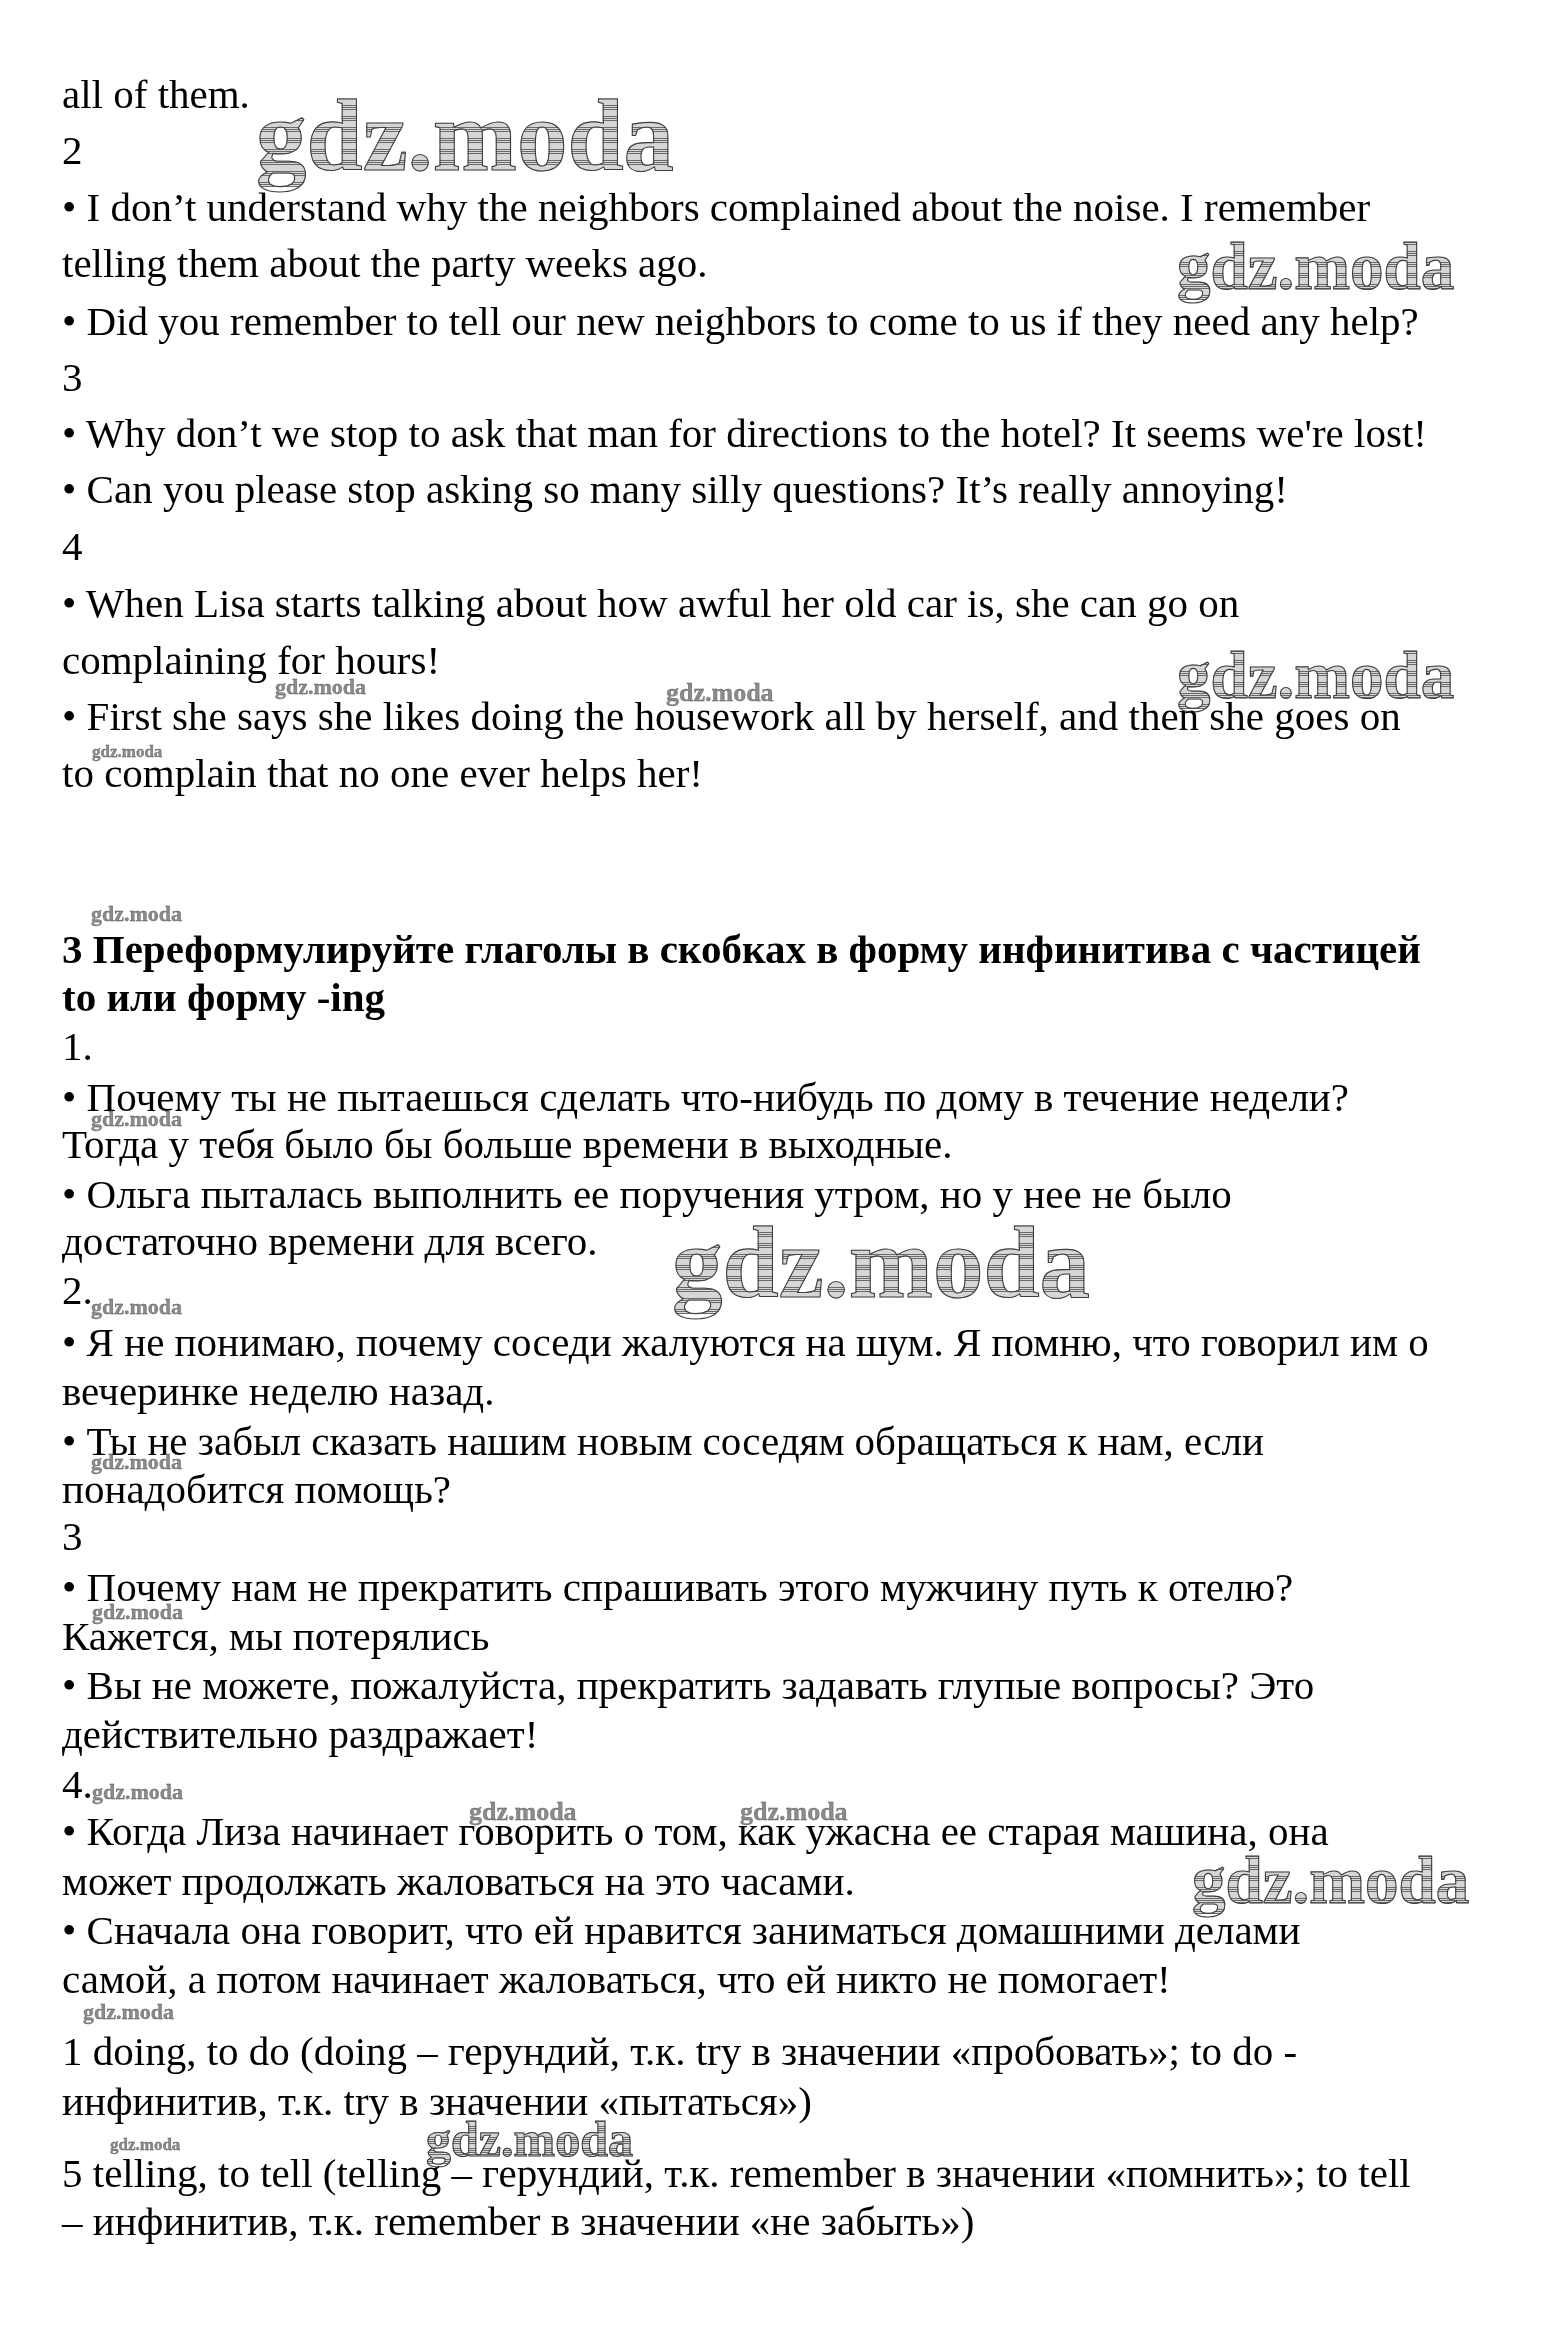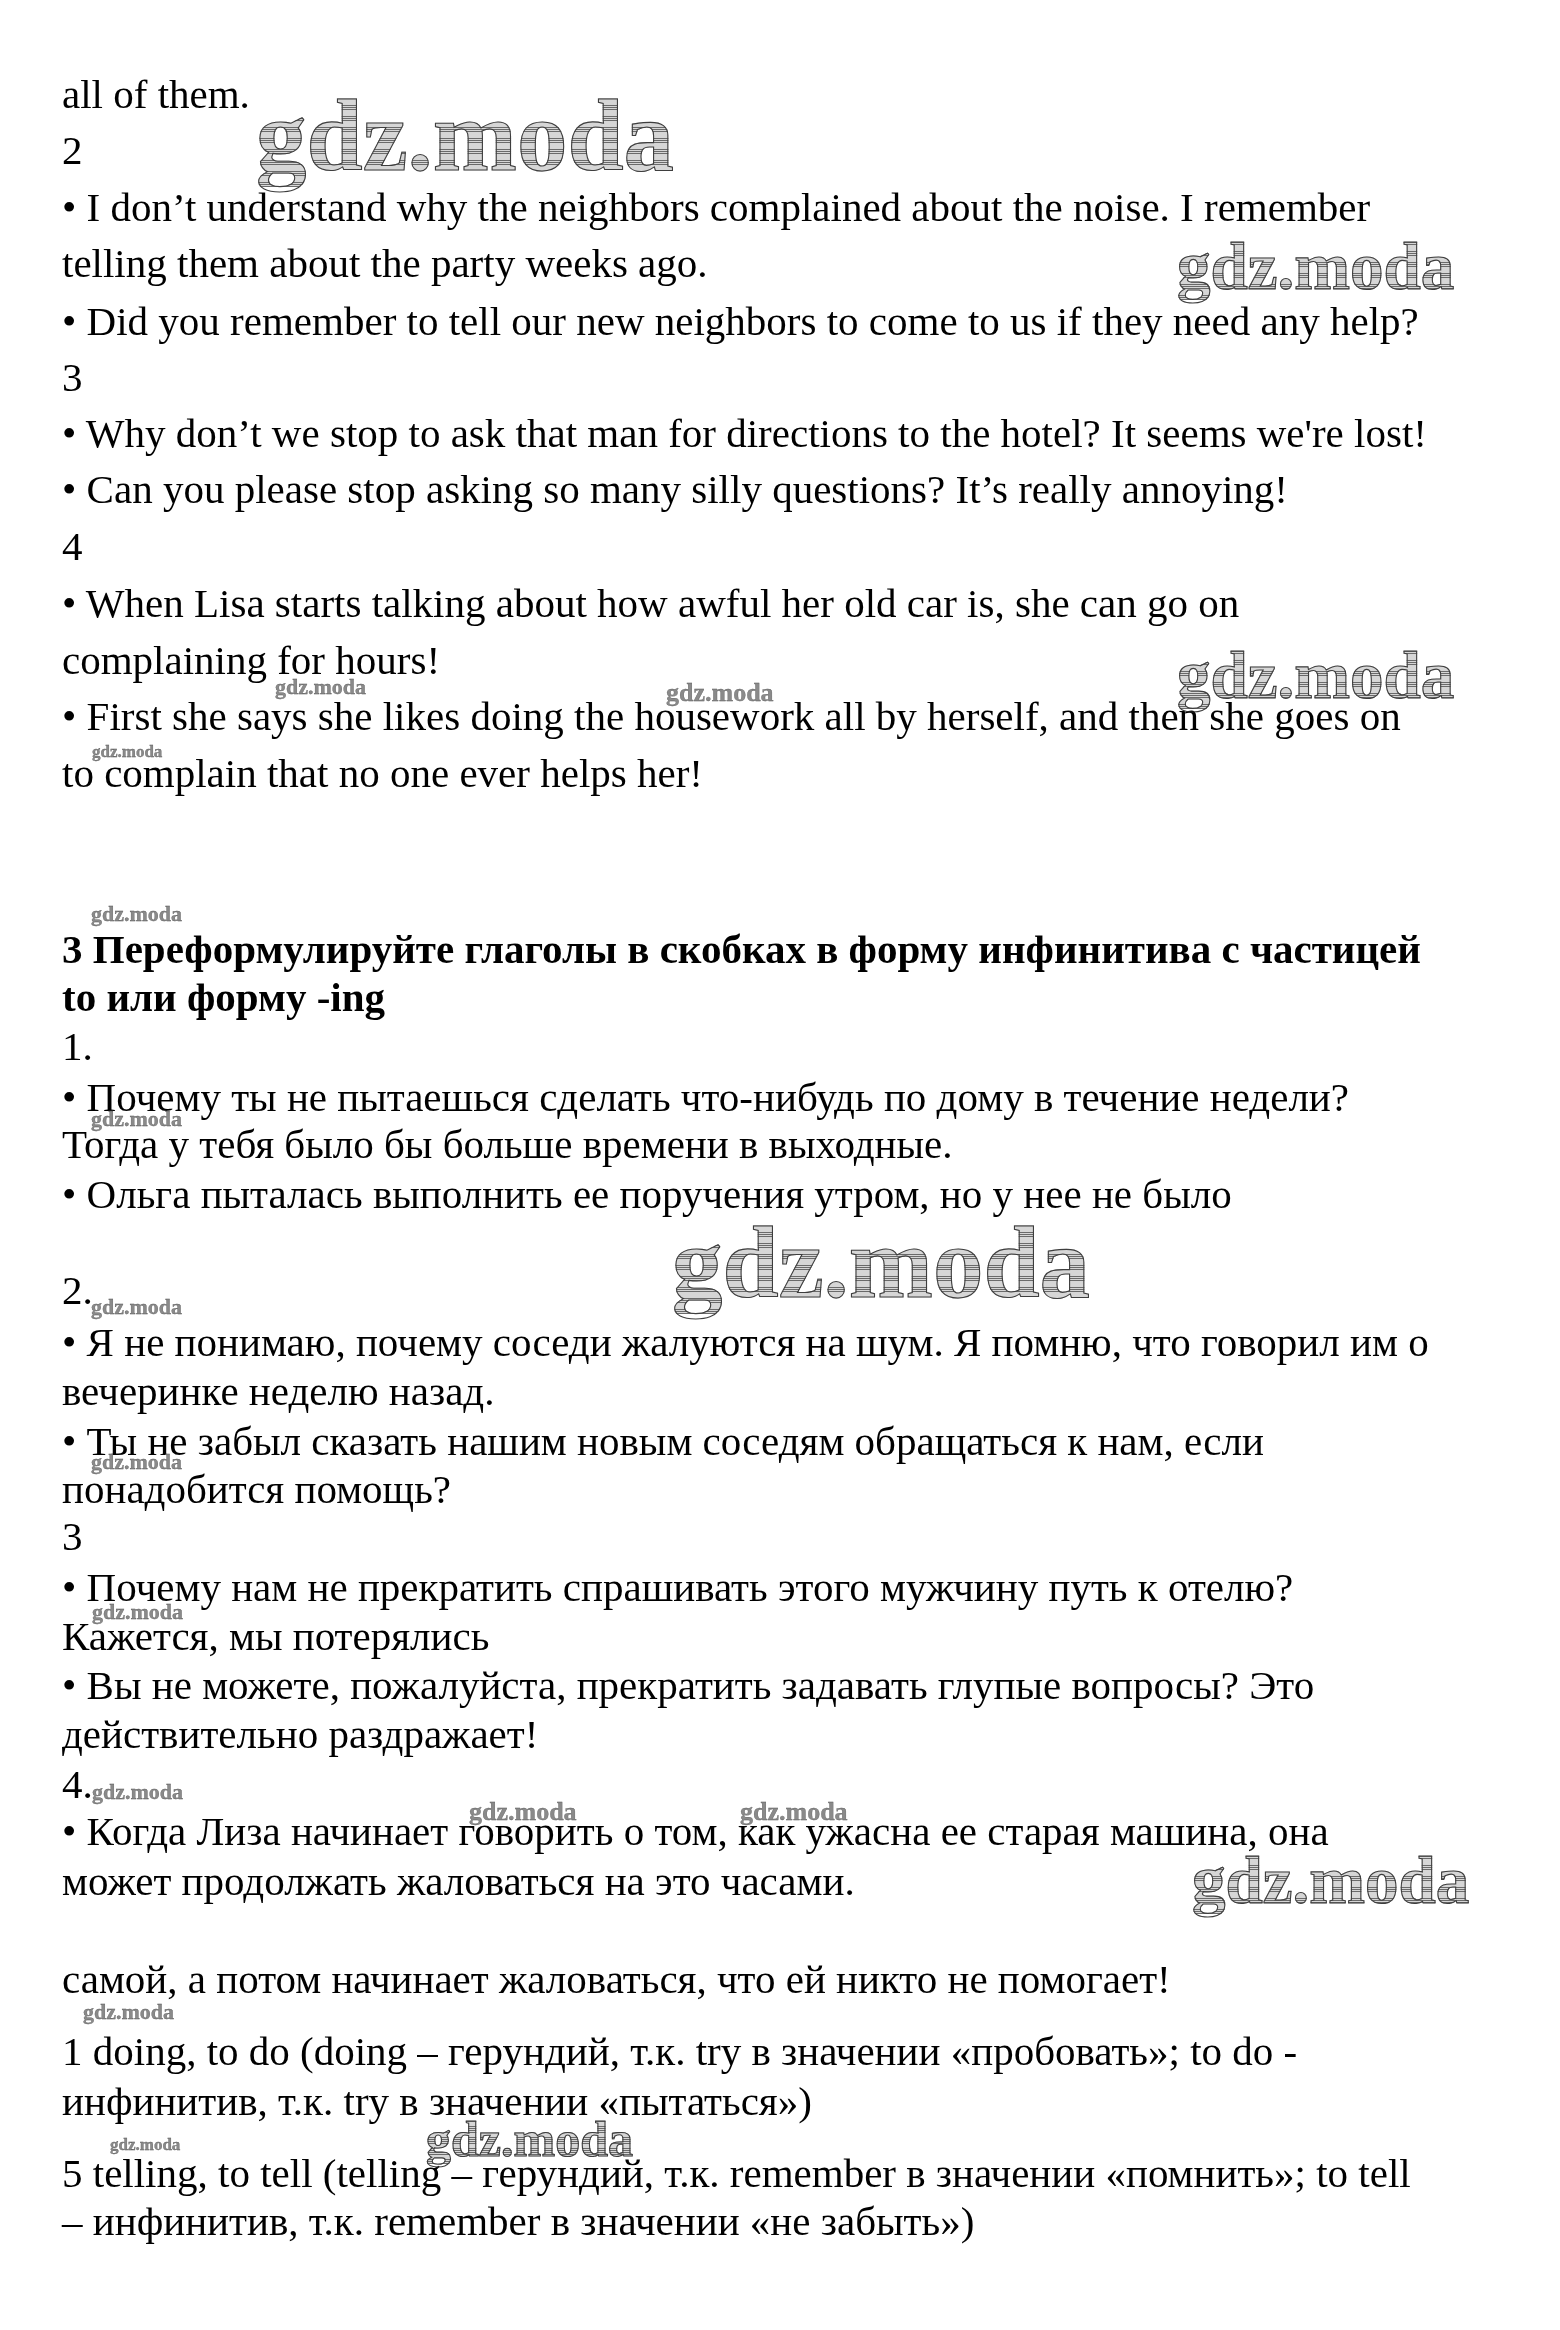--- a/index.html
+++ b/index.html
@@ -45,33 +45,35 @@
   <div class="ln" style="top:696px">• First she says she likes doing the housework all by herself, and then she goes on</div>
   <div class="ln" style="top:753px">to complain that no one ever helps her!</div>
 
   <div class="ln bold" style="top:929px">3 Переформулируйте глаголы в скобках в форму инфинитива с частицей</div>
   <div class="ln bold" style="top:977px">to или форму -ing</div>
 
   <div class="ln" style="top:1026px">1.</div>
   <div class="ln" style="top:1077px">• Почему ты не пытаешься сделать что-нибудь по дому в течение недели?</div>
   <div class="ln" style="top:1174px">• Ольга пыталась выполнить ее поручения утром, но у нее не было</div>
   <div class="ln" style="top:1124px">Тогда у тебя было бы больше времени в выходные.</div>
+  <div class="ln" style="top:1221px">достаточно времени для всего.</div>
   <div class="ln" style="top:1270px">2.</div>
   <div class="ln" style="top:1322px">• Я не понимаю, почему соседи жалуются на шум. Я помню, что говорил им о</div>
   <div class="ln" style="top:1371px">вечеринке неделю назад.</div>
   <div class="ln" style="top:1421px">• Ты не забыл сказать нашим новым соседям обращаться к нам, если</div>
   <div class="ln" style="top:1469px">понадобится помощь?</div>
   <div class="ln" style="top:1516px">3</div>
   <div class="ln" style="top:1567px">• Почему нам не прекратить спрашивать этого мужчину путь к отелю?</div>
   <div class="ln" style="top:1616px">Кажется, мы потерялись</div>
   <div class="ln" style="top:1665px">• Вы не можете, пожалуйста, прекратить задавать глупые вопросы? Это</div>
   <div class="ln" style="top:1714px">действительно раздражает!</div>
   <div class="ln" style="top:1764px">4.</div>
   <div class="ln" style="top:1811px">• Когда Лиза начинает говорить о том, как ужасна ее старая машина, она</div>
   <div class="ln" style="top:1861px">может продолжать жаловаться на это часами.</div>
+  <div class="ln" style="top:1910px">• Сначала она говорит, что ей нравится заниматься домашними делами</div>
   <div class="ln" style="top:1959px">самой, а потом начинает жаловаться, что ей никто не помогает!</div>
 
   <div class="ln" style="top:2031px">1 doing, to do (doing – герундий, т.к. try в значении «пробовать»; to do -</div>
   <div class="ln" style="top:2081px">инфинитив, т.к. try в значении «пытаться»)</div>
   <div class="ln" style="top:2153px">5 telling, to tell (telling – герундий, т.к. remember в значении «помнить»; to tell</div>
   <div class="ln" style="top:2201px">– инфинитив, т.к. remember в значении «не забыть»)</div>
 
   <div class="wm" style="left:256px;top:86px;font-size:101px;">gdz.moda</div>
   <div class="wm" style="left:1177px;top:233px;font-size:67px;">gdz.moda</div>
   <div class="wm" style="left:1177px;top:642px;font-size:67px;">gdz.moda</div>

